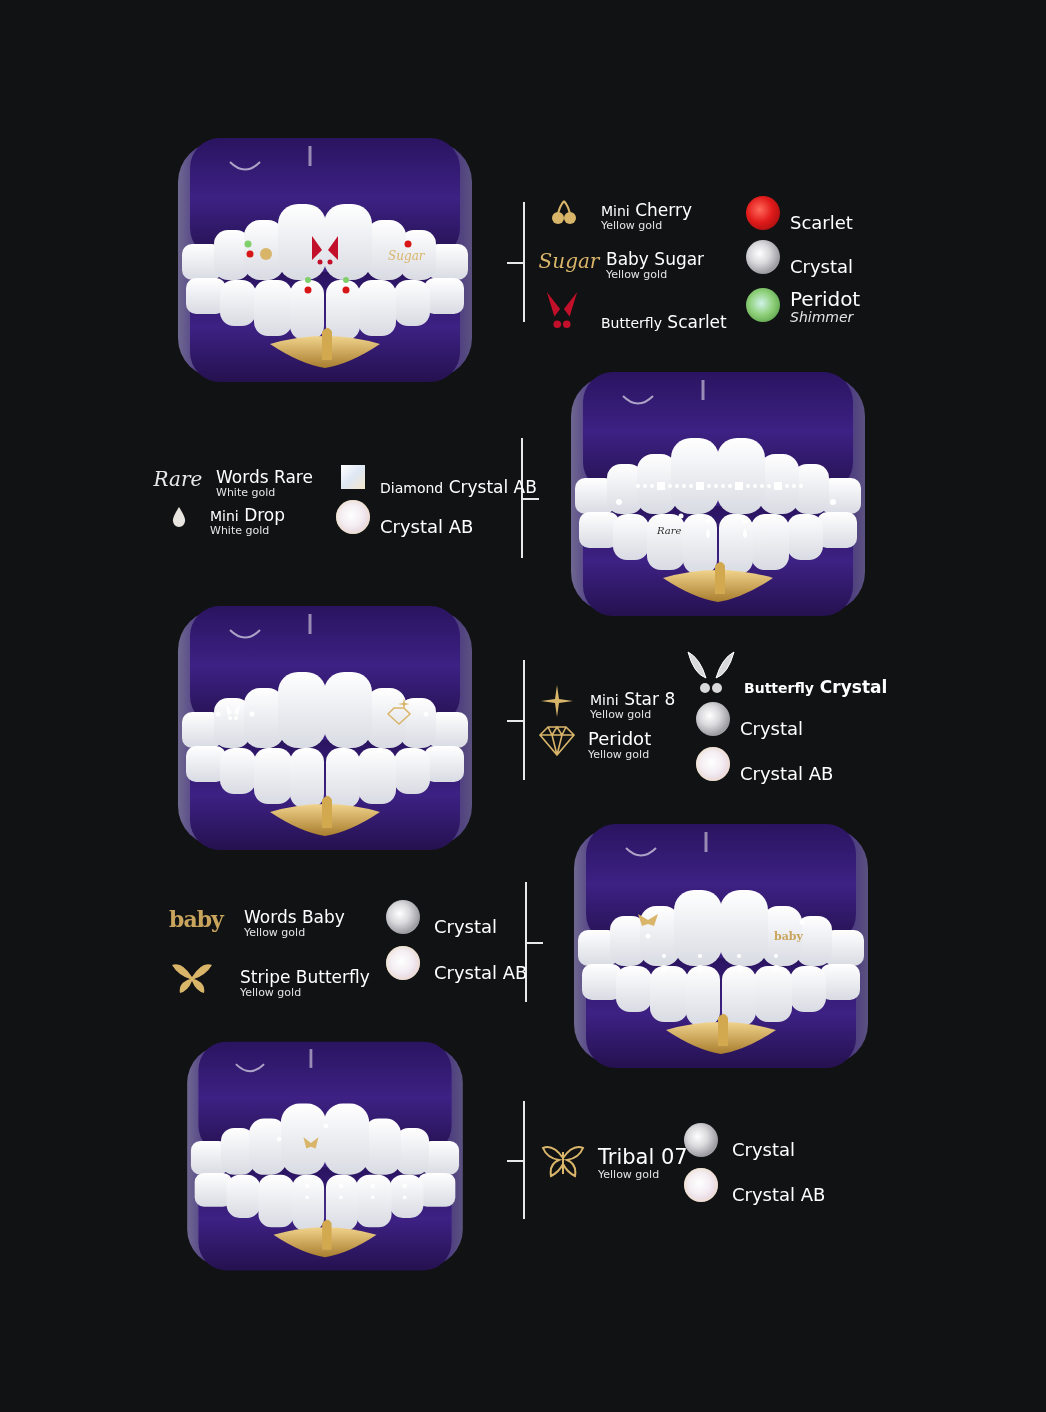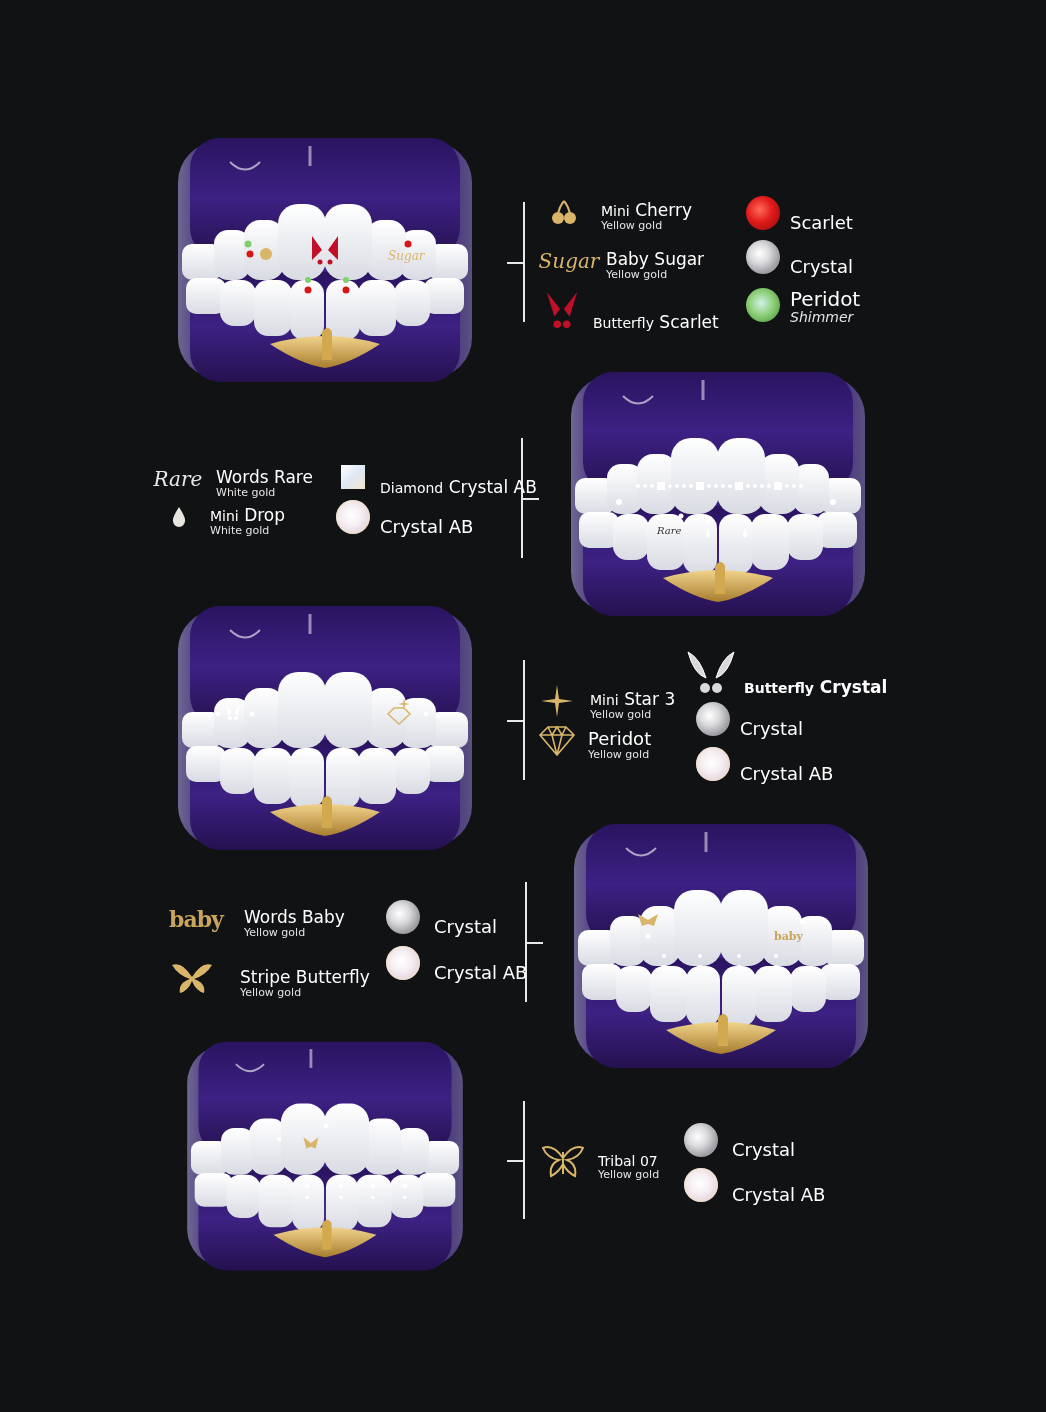--- a/index.html
+++ b/index.html
@@ -129,21 +129,21 @@
   </div>
 </div>
 <div class="item" style="left:543px;top:287px;">
   <div class="ico" style="height:44px;">
     <svg width="40" height="44" viewBox="0 0 40 44">
         <path d="M4 4 L18 22 L12 30 Z M36 4 L22 22 L28 30 Z" fill="#c2102a"></path>
         <circle cx="15" cy="38" r="4" fill="#c2102a"></circle>
         <circle cx="25" cy="38" r="4" fill="#c2102a"></circle>
       </svg>
   </div>
-  <div class="lbl" style="margin-left:4px;">
+  <div class="lbl" style="margin-left:12px;">
     <span class="main"><span class="pre">Butterfly</span> <span>Scarlet</span></span>
   </div>
 </div>
 <div class="item" style="left:744px;top:194px;">
   <div class="ico">
       <div class="gem scarlet"></div>
     </div>
   <div class="lbl">
       <span class="main" style="font-size:18px;">Scarlet</span>
     </div>
@@ -268,21 +268,21 @@
     <div class="tick"></div>
   </div>
 
 <div class="item" style="left:538px;top:682px;">
   <div class="ico">
     <svg width="36" height="36" viewBox="0 0 36 36">
         <path d="M18 2 L20 16 L34 18 L20 20 L18 34 L16 20 L2 18 L16 16Z" fill="#d9b56a"></path>
       </svg>
   </div>
   <div class="lbl" style="margin-left:6px;">
-    <span class="main"><span class="pre">Mini</span> <span>Star 3</span></span>
+    <span class="main"><span class="pre">Mini</span> <span>Star 8</span></span>
     <span class="sub">Yellow gold</span>
   </div>
 </div>
 <div class="item" style="left:538px;top:722px;">
   <div class="ico">
     <svg width="38" height="32" viewBox="0 0 38 32">
         <path d="M2 10 L10 2 H28 L36 10 L19 30Z M2 10 H36 M10 2 L14 10 L19 30 L24 10 L28 2 M14 10 L19 2 L24 10" fill="none" stroke="#d9b56a" stroke-width="1.6"></path>
       </svg>
   </div>
   <div class="lbl" style="margin-left:4px;">
@@ -402,21 +402,21 @@
   </div>
 
 <div class="item" style="left:540px;top:1142px;">
   <div class="ico" style="width:46px;">
     <svg width="44" height="34" viewBox="0 0 44 34">
         <path d="M22 14 Q12 0 2 4 Q6 14 18 16 Q8 20 10 32 Q18 28 22 20 Q26 28 34 32 Q36 20 26 16 Q38 14 42 4 Q32 0 22 14Z" fill="none" stroke="#d9b56a" stroke-width="2"></path>
         <path d="M22 8 V30" stroke="#d9b56a" stroke-width="2"></path>
       </svg>
   </div>
   <div class="lbl" style="margin-left:4px;">
-    <span class="main" style="font-size:14px;">Tribal 07</span>
+    <span class="main" style="font-size:21px;">Tribal 07</span>
     <span class="sub">Yellow gold</span>
   </div>
 </div>
 <div class="item" style="left:682px;top:1121px;">
   <div class="ico">
       <div class="gem crystal"></div>
     </div>
   <div class="lbl" style="margin-left:4px;">
       <span class="main" style="font-size:18px;">Crystal</span>
     </div>

